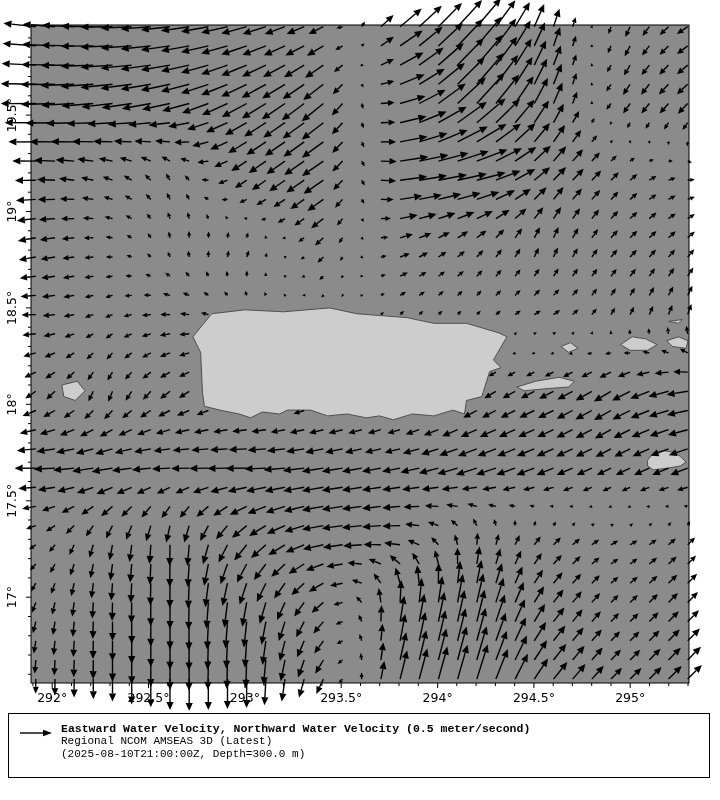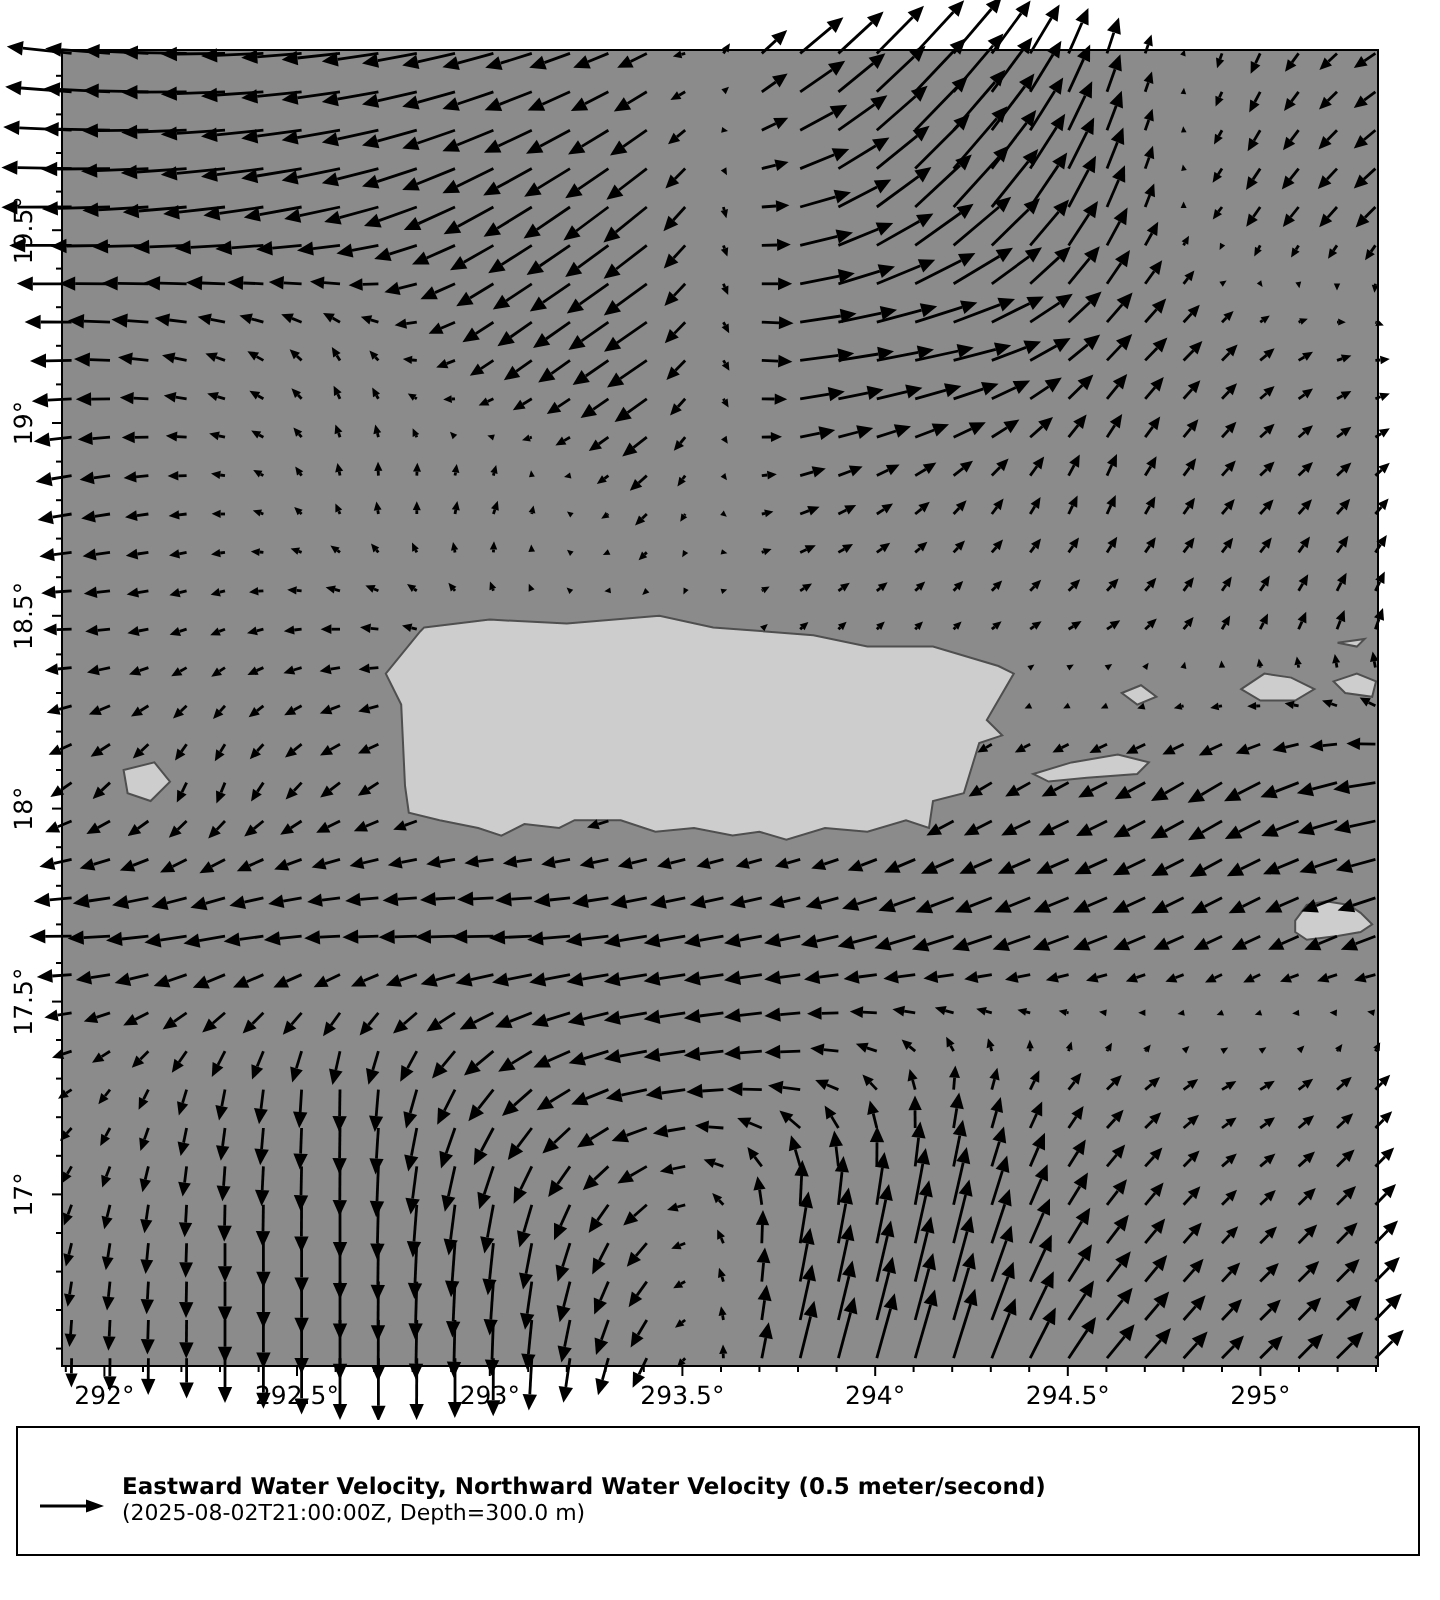--- a/index.html
+++ b/index.html
@@ -1,21 +1,21 @@
 <!DOCTYPE html>
 <html><head>
 <meta charset="utf-8">
 <style>
   html,body{margin:0;padding:0;background:#ffffff;}
   body{width:720px;height:800px;position:relative;font-family:"DejaVu Sans","Liberation Sans",sans-serif;}
   #chart-wrap{position:absolute;left:0;top:0;width:720px;height:710px;}
   #legend-box{
     position:absolute;left:8px;top:713px;width:702px;height:65px;
     border:1px solid #000;box-sizing:border-box;
-    display:flex;align-items:center;
+    display:flex;align-items:flex-start;font-family:Liberation Mono, monospace;
   }
   #legend-arrow{margin:14px 8px 0 10px;flex:0 0 auto;}
   #legend-text{padding-top:8px;font-size:11px;line-height:13px;color:#000;}
   #legend-text .bold{font-weight:bold;font-size:11.5px;}
 </style>
 </head>
 <body>
 
 <div id="chart-wrap">
   <svg id="plot-svg" width="720" height="710">
@@ -2347,15 +2347,16 @@
     </svg>
 </div>
 
 <div id="legend-box">
   <svg id="legend-arrow" width="34" height="10">
     <line x1="1" y1="5" x2="26" y2="5" stroke="#000" stroke-width="1.4"></line>
     <polygon points="33,5 24,1.8 24,8.2" fill="#000"></polygon>
   </svg>
   <div id="legend-text">
     <div class="bold">Eastward Water Velocity, Northward Water Velocity (0.5 meter/second)</div>
-    <div>(2025-08-02T21:00:00Z, Depth=300.0 m)</div>
+    <div>Regional NCOM AMSEAS 3D (Latest)</div>
+    <div>(2025-08-10T21:00:00Z, Depth=300.0 m)</div>
   </div>
 </div>
 
 </body></html>

